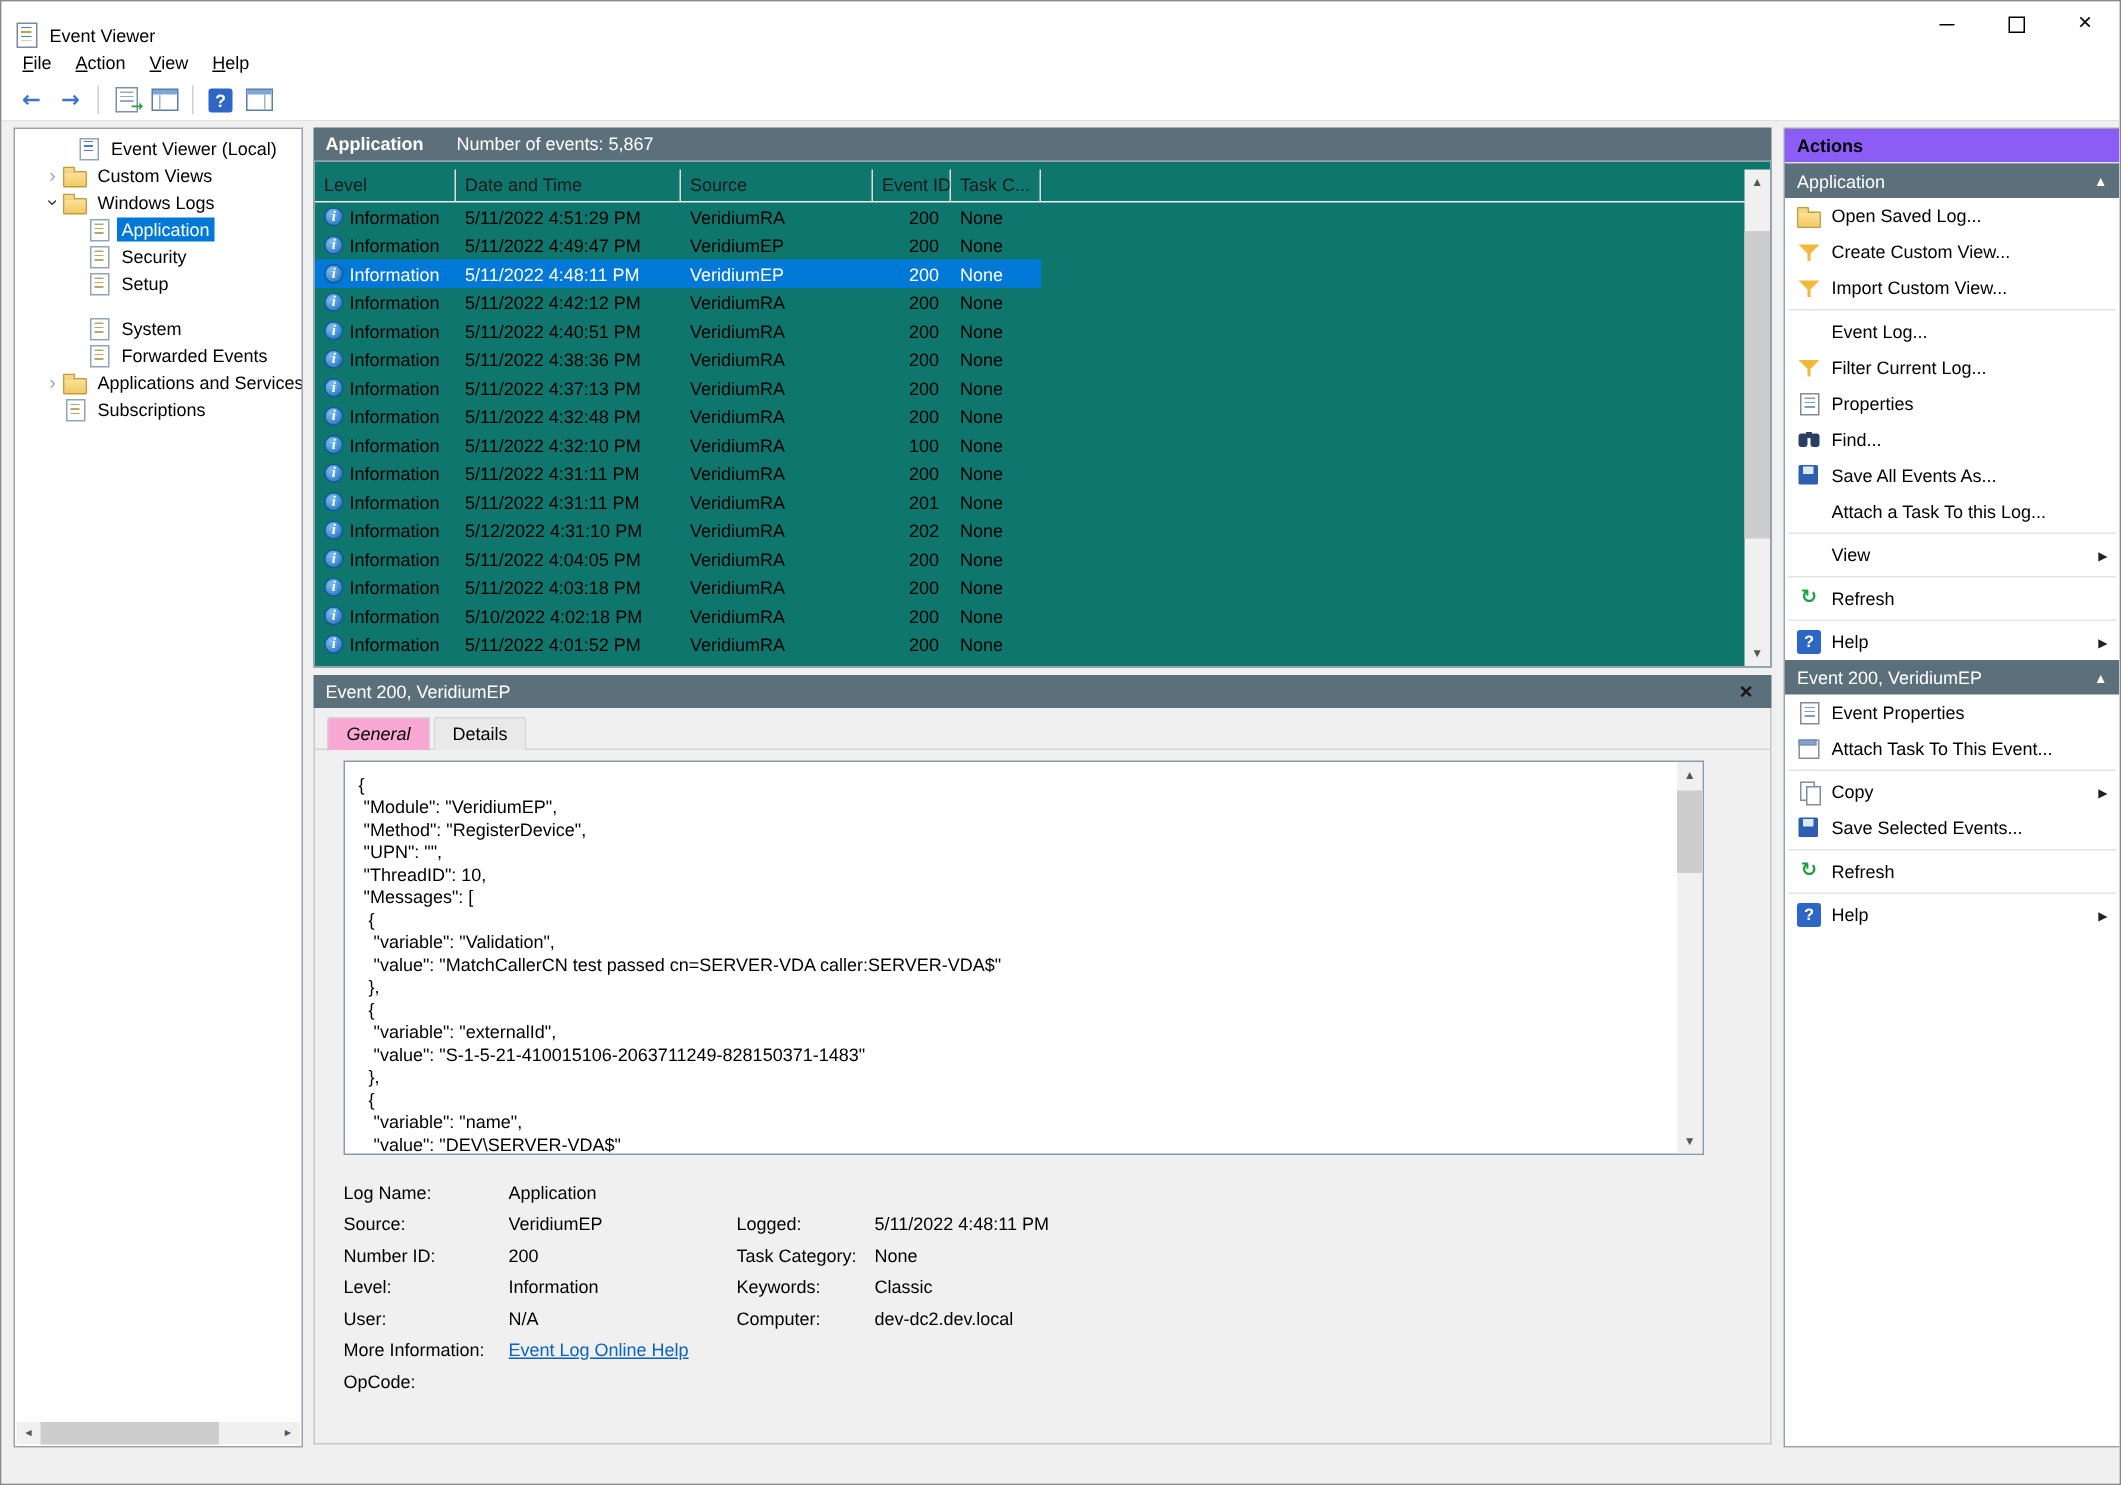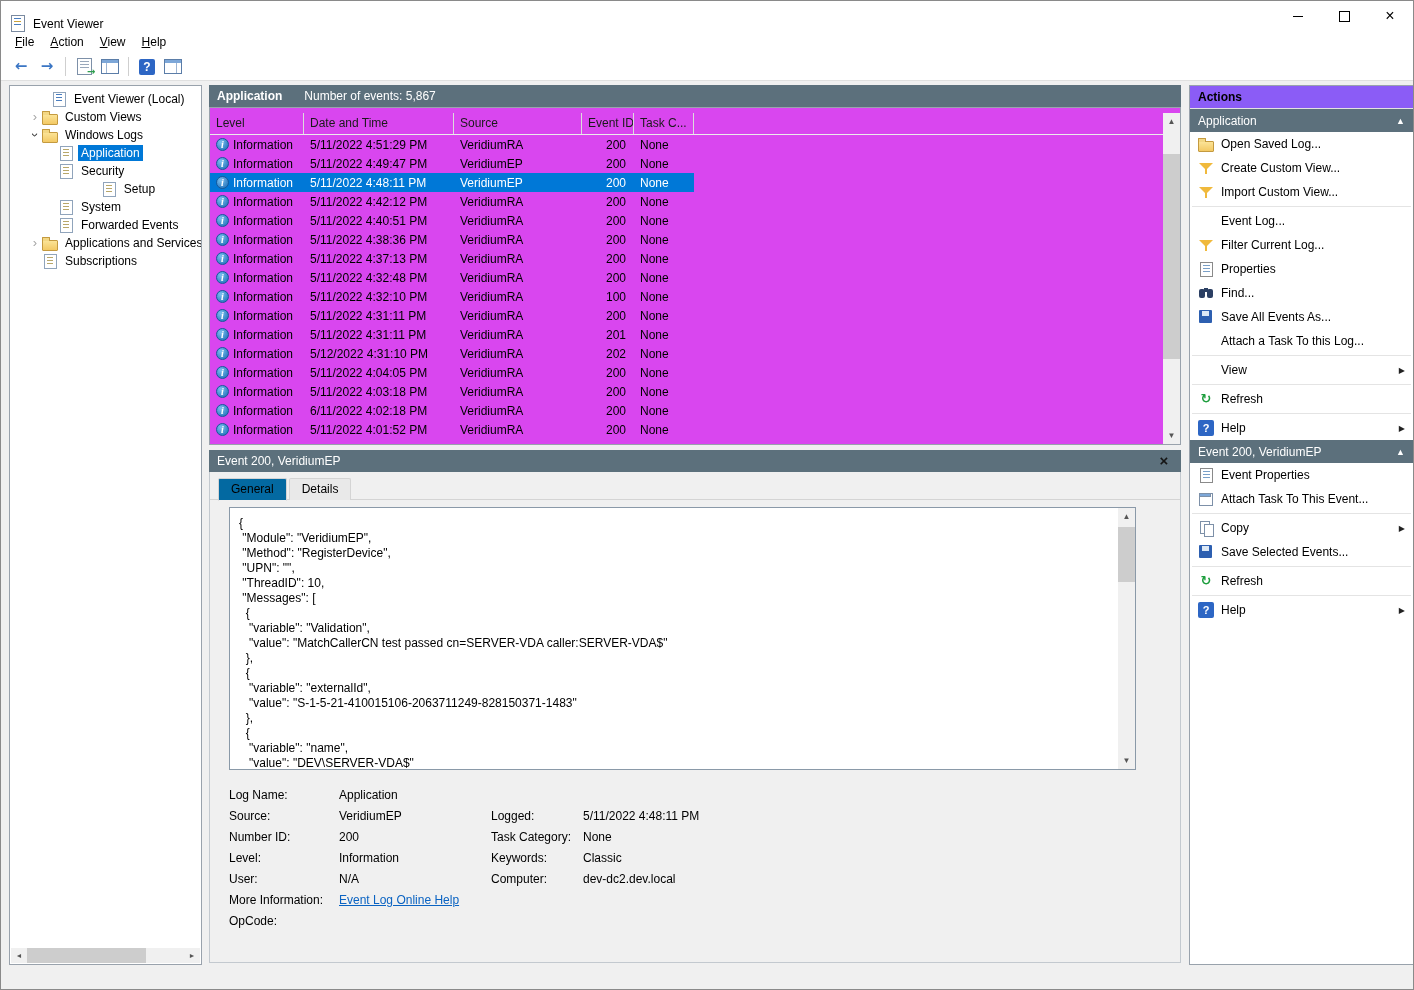--- a/index.html
+++ b/index.html
@@ -66,21 +66,21 @@
 
   
   .hscroll{position:absolute;left:1px;right:1px;bottom:1px;height:15px;background:#f0f0f0;display:flex;}
   .hs-btn{width:16px;font-size:7px;line-height:15px;color:#555;text-align:center;}
   .hs-track{flex:1;position:relative;}
   .hs-thumb{position:absolute;left:0;top:0;bottom:0;width:76%;background:#cdcdcd;}
 
   
   .list-header{height:22px;background:#5c707c;color:#fff;display:flex;align-items:center;padding-left:8px;gap:22px;}
   .lh-title{font-weight:bold;}
-  .events-table{position:relative;height:338px;background:#d946ef;border:1px solid #99a2ac;box-sizing:border-box;padding-top:5px;overflow:hidden;margin-top:0;}
+  .events-table{position:relative;height:338px;background:#0f766e;border:1px solid #99a2ac;box-sizing:border-box;padding-top:5px;overflow:hidden;margin-top:0;}
   .col-headers{display:grid;grid-template-columns:94px 150px 128px 52px 60px 1fr;height:21px;border-bottom:1px solid #ececec;}
   .col-h{padding:3px 5px 0 6px;border-right:1px solid #dcdcdc;white-space:nowrap;overflow:hidden;color:#1a1a1a;}
   .col-h.filler{border-right:none;}
   .ev-row{display:grid;grid-template-columns:94px 150px 128px 52px 60px;height:19px;align-items:center;width:max-content;cursor:default;}
   .ev-row .c{padding:0 6px;white-space:nowrap;overflow:hidden;}
   .c-level{display:flex;align-items:center;gap:4px;}
   .c-id{text-align:right;padding-right:8px !important;}
   .ev-row.selected{background:#0078d7;color:#fff;}
   .ico-info{width:13px;height:13px;border-radius:50%;background:radial-gradient(circle at 35% 30%,#7cc0f0,#1668b4);border:1px solid #14589a;box-sizing:border-box;flex:none;position:relative;}
   .ico-info::after{content:"i";position:absolute;left:0;right:0;top:-1px;text-align:center;color:#fff;font:italic bold 10px/13px "Liberation Serif",serif;}
@@ -96,21 +96,21 @@
 
   
   .preview{margin-top:5px;}
   .preview-titlebar{height:22px;background:#5c707c;color:#fff;display:flex;align-items:center;padding:0 8px;}
   .preview-close{margin-left:auto;width:18px;text-align:center;color:#151515;font-weight:bold;cursor:default;}
   .preview-close::before{content:"×";font-size:15px;line-height:1;}
   .preview-body{position:relative;background:#f0f0f0;border:1px solid #c3c9cf;border-top:none;height:491px;box-sizing:border-box;}
   .tabs{display:flex;align-items:flex-end;padding-left:8px;height:28px;position:relative;}
   .tabs::after{content:"";position:absolute;left:0;right:0;bottom:0;height:1px;background:#d4d4d4;}
   .tab{position:relative;z-index:1;padding:3px 12px 4px;border:1px solid #d4d4d4;border-bottom:none;background:#e9e9e9;margin-right:2px;border-radius:2px 2px 0 0;cursor:default;}
-  .tab.active{background:#0369a1;border-bottom:1px solid #f0f0f0;margin-bottom:-1px;z-index:2;}
+  .tab.active{background:#f9a8d4;border-bottom:1px solid #f0f0f0;margin-bottom:-1px;z-index:2;font-style:italic;}
   .event-text-wrap{position:relative;margin:7px 0 0 19px;width:907px;height:263px;background:#fff;border:1px solid #8a99a8;box-sizing:border-box;overflow:hidden;}
   .event-text{margin:0;padding:8px 26px 8px 9px;font:12px/15px "Liberation Sans",sans-serif;white-space:pre;}
   .fields{margin:14px 0 0 19px;}
   .f-row{display:grid;grid-template-columns:110px 152px 92px auto;height:21px;align-items:center;}
   .f-label,.f-value{white-space:nowrap;overflow:hidden;}
   .f-value.link{color:#0a63c2;text-decoration:underline;cursor:pointer;}
 
   
   .actions-title{height:22px;display:flex;align-items:center;padding-left:8px;font-weight:bold;background:#8b5cf6;border-bottom:1px solid #e2e2e2;}
   .sec-header{height:23px;background:#5c707c;color:#fff;display:flex;align-items:center;padding:0 8px;cursor:default;}
@@ -212,26 +212,26 @@
           <div class="tree-item selected" style="padding-left: 34px;">
             <span class="chev"></span>
             <span class="ico tico-log"></span>
             <span class="tree-label">Application</span>
           </div>
           <div class="tree-item" style="padding-left: 34px;">
             <span class="chev"></span>
             <span class="ico tico-log"></span>
             <span class="tree-label">Security</span>
           </div>
-          <div class="tree-item" style="padding-left: 34px; justify-content: center;">
+          <div class="tree-item" style="padding-left: 34px;">
             <span class="chev"></span>
             <span class="ico tico-log"></span>
             <span class="tree-label">Setup</span>
           </div>
-          <div class="tree-item" style="padding-left: 34px;">
+          <div class="tree-item" style="padding-left: 34px; margin-top: 12px;">
             <span class="chev"></span>
             <span class="ico tico-log"></span>
             <span class="tree-label">System</span>
           </div>
           <div class="tree-item" style="padding-left: 34px;">
             <span class="chev"></span>
             <span class="ico tico-log"></span>
             <span class="tree-label">Forwarded Events</span>
           </div>
           <div class="tree-item" style="padding-left: 18px;">
@@ -408,21 +408,21 @@
               <div class="c">5/11/2022 4:03:18 PM</div>
               <div class="c">VeridiumRA</div>
               <div class="c c-id">200</div>
               <div class="c">None</div>
             </div>
             <div class="ev-row">
               <div class="c c-level">
                 <span class="ico-info"></span>
                 <span>Information</span>
               </div>
-              <div class="c">6/11/2022 4:02:18 PM</div>
+              <div class="c">5/10/2022 4:02:18 PM</div>
               <div class="c">VeridiumRA</div>
               <div class="c c-id">200</div>
               <div class="c">None</div>
             </div>
             <div class="ev-row">
               <div class="c c-level">
                 <span class="ico-info"></span>
                 <span>Information</span>
               </div>
               <div class="c">5/11/2022 4:01:52 PM</div>

